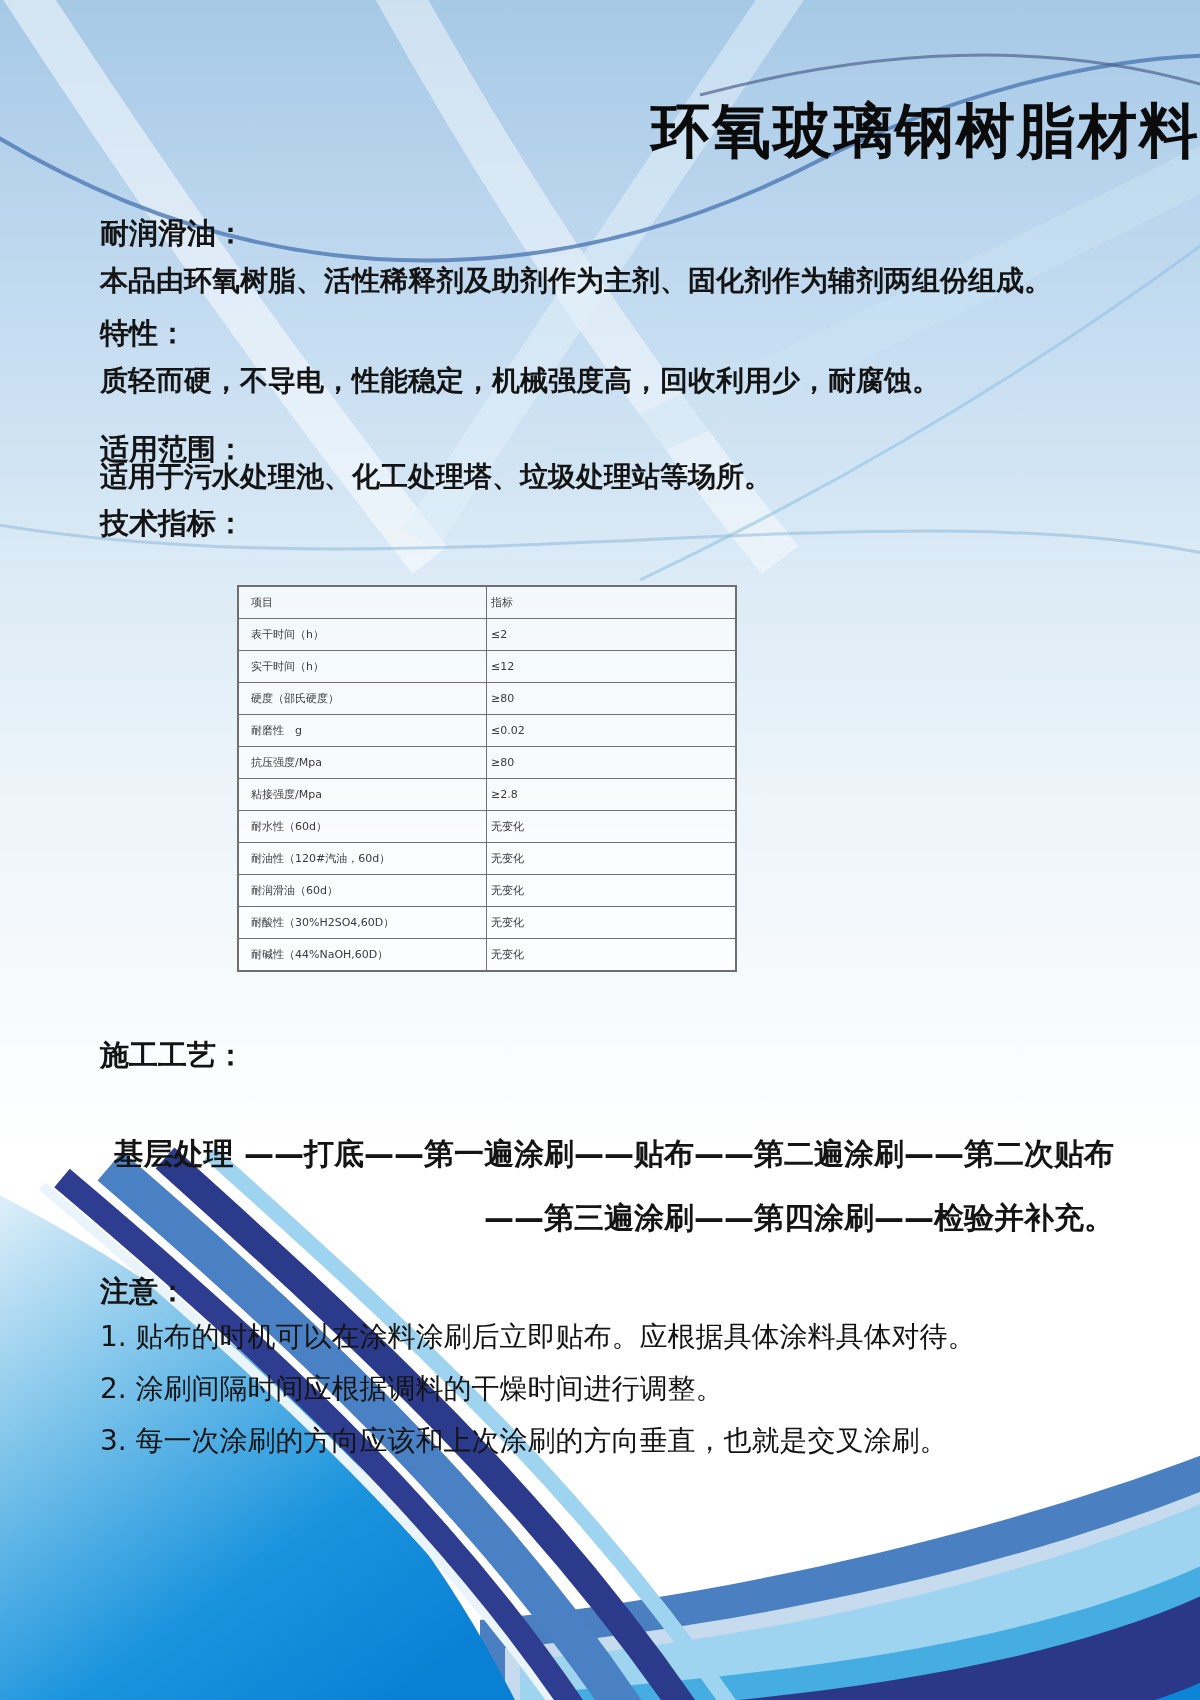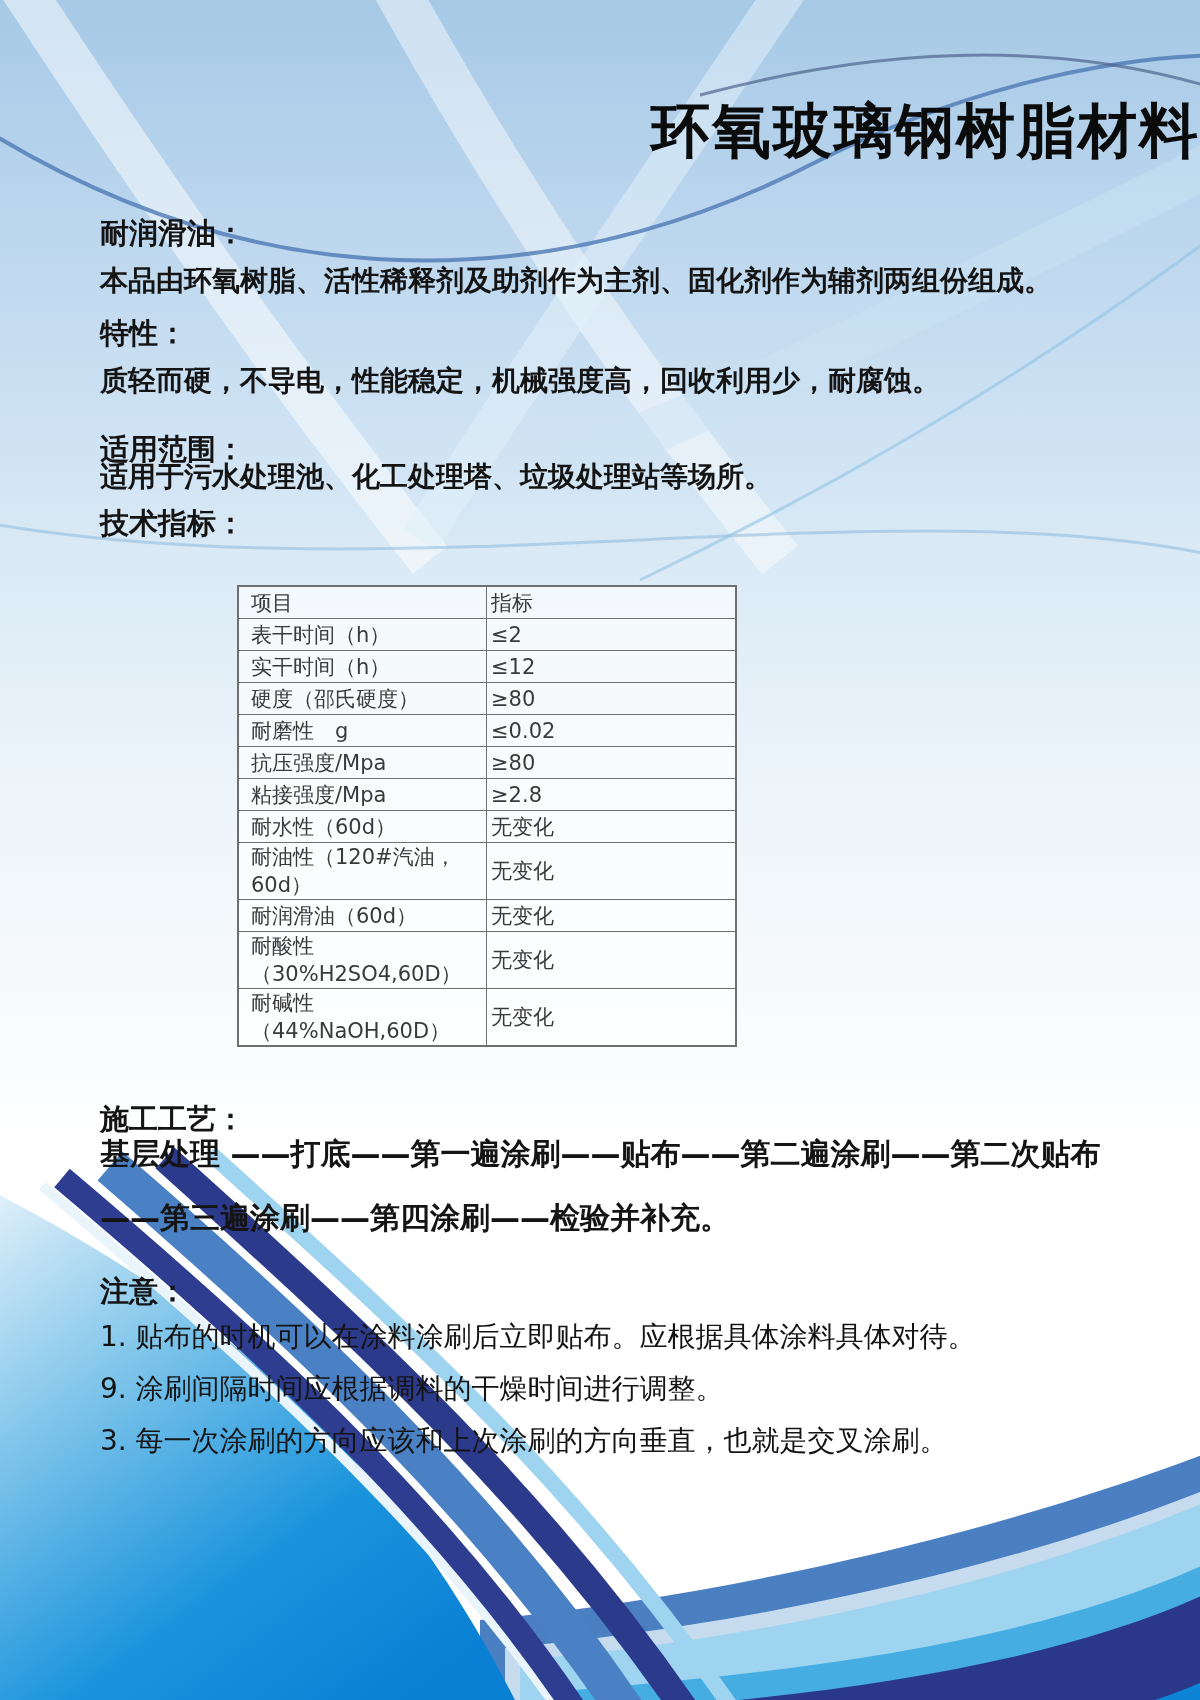--- a/index.html
+++ b/index.html
@@ -20,32 +20,32 @@
     position:absolute;top:92px;left:0;width:100%;
     text-align:right;font-size:59px;font-weight:900;color:#0b0b0b;
     letter-spacing:2px;
   }
   .h{position:absolute;left:100px;font-size:29px;font-weight:700;white-space:nowrap;}
   .b{position:absolute;left:100px;font-size:28px;font-weight:700;white-space:nowrap;}
   .spec-table{
     position:absolute;left:237px;top:585px;width:500px;
     border-collapse:collapse;border:2px solid #6f6f6f;
     background:rgba(255,255,255,0.65);
-    font-size:21px;color:#3a3a3a;font-weight:400;
+    font-size:11px;color:#3a3a3a;font-weight:400;
   }
   .spec-table th,.spec-table td{
     border:1px solid #707070;height:31px;padding:0 8px 0 12px;
     font-weight:400;text-align:left;
   }
   .spec-table th:last-child,.spec-table td:last-child{
     text-align:left;width:240px;padding:0 4px;
   }
   .flow{
     position:absolute;left:100px;top:1122px;width:1014px;
-    font-size:30px;font-weight:700;line-height:64px;
+    font-size:30px;font-weight:700;line-height:64px;text-align:right;
   }
   .note{position:absolute;left:100px;font-size:28px;font-weight:400;white-space:nowrap;}
 </style>
 </head>
 <body>
 
 <div class="page">
 
   <svg class="bg-svg" viewBox="0 0 1200 1700" width="1200" height="1700" aria-hidden="true">
     <defs>
@@ -146,22 +146,22 @@
             <td>耐酸性（30%H2SO4,60D）</td>
             <td>无变化</td>
           </tr>
           <tr>
             <td>耐碱性（44%NaOH,60D）</td>
             <td>无变化</td>
           </tr>
         </tbody>
     </table>
 
-    <div class="h" style="top:1100px">施工工艺：</div>
+    <div class="h" style="top:1036px">施工工艺：</div>
     <div class="flow">基层处理 ——打底——第一遍涂刷——贴布——第二遍涂刷——第二次贴布——第三遍涂刷——第四涂刷——检验并补充。</div>
 
     <div class="h" style="top:1272px">注意：</div>
     <div class="note" style="top:1318px">1. 贴布的时机可以在涂料涂刷后立即贴布。应根据具体涂料具体对待。</div>
-    <div class="note" style="top:1370px">9. 涂刷间隔时间应根据调料的干燥时间进行调整。</div>
+    <div class="note" style="top:1370px">2. 涂刷间隔时间应根据调料的干燥时间进行调整。</div>
     <div class="note" style="top:1422px">3. 每一次涂刷的方向应该和上次涂刷的方向垂直，也就是交叉涂刷。</div>
 
   </div>
 </div>
 
 </body></html>

